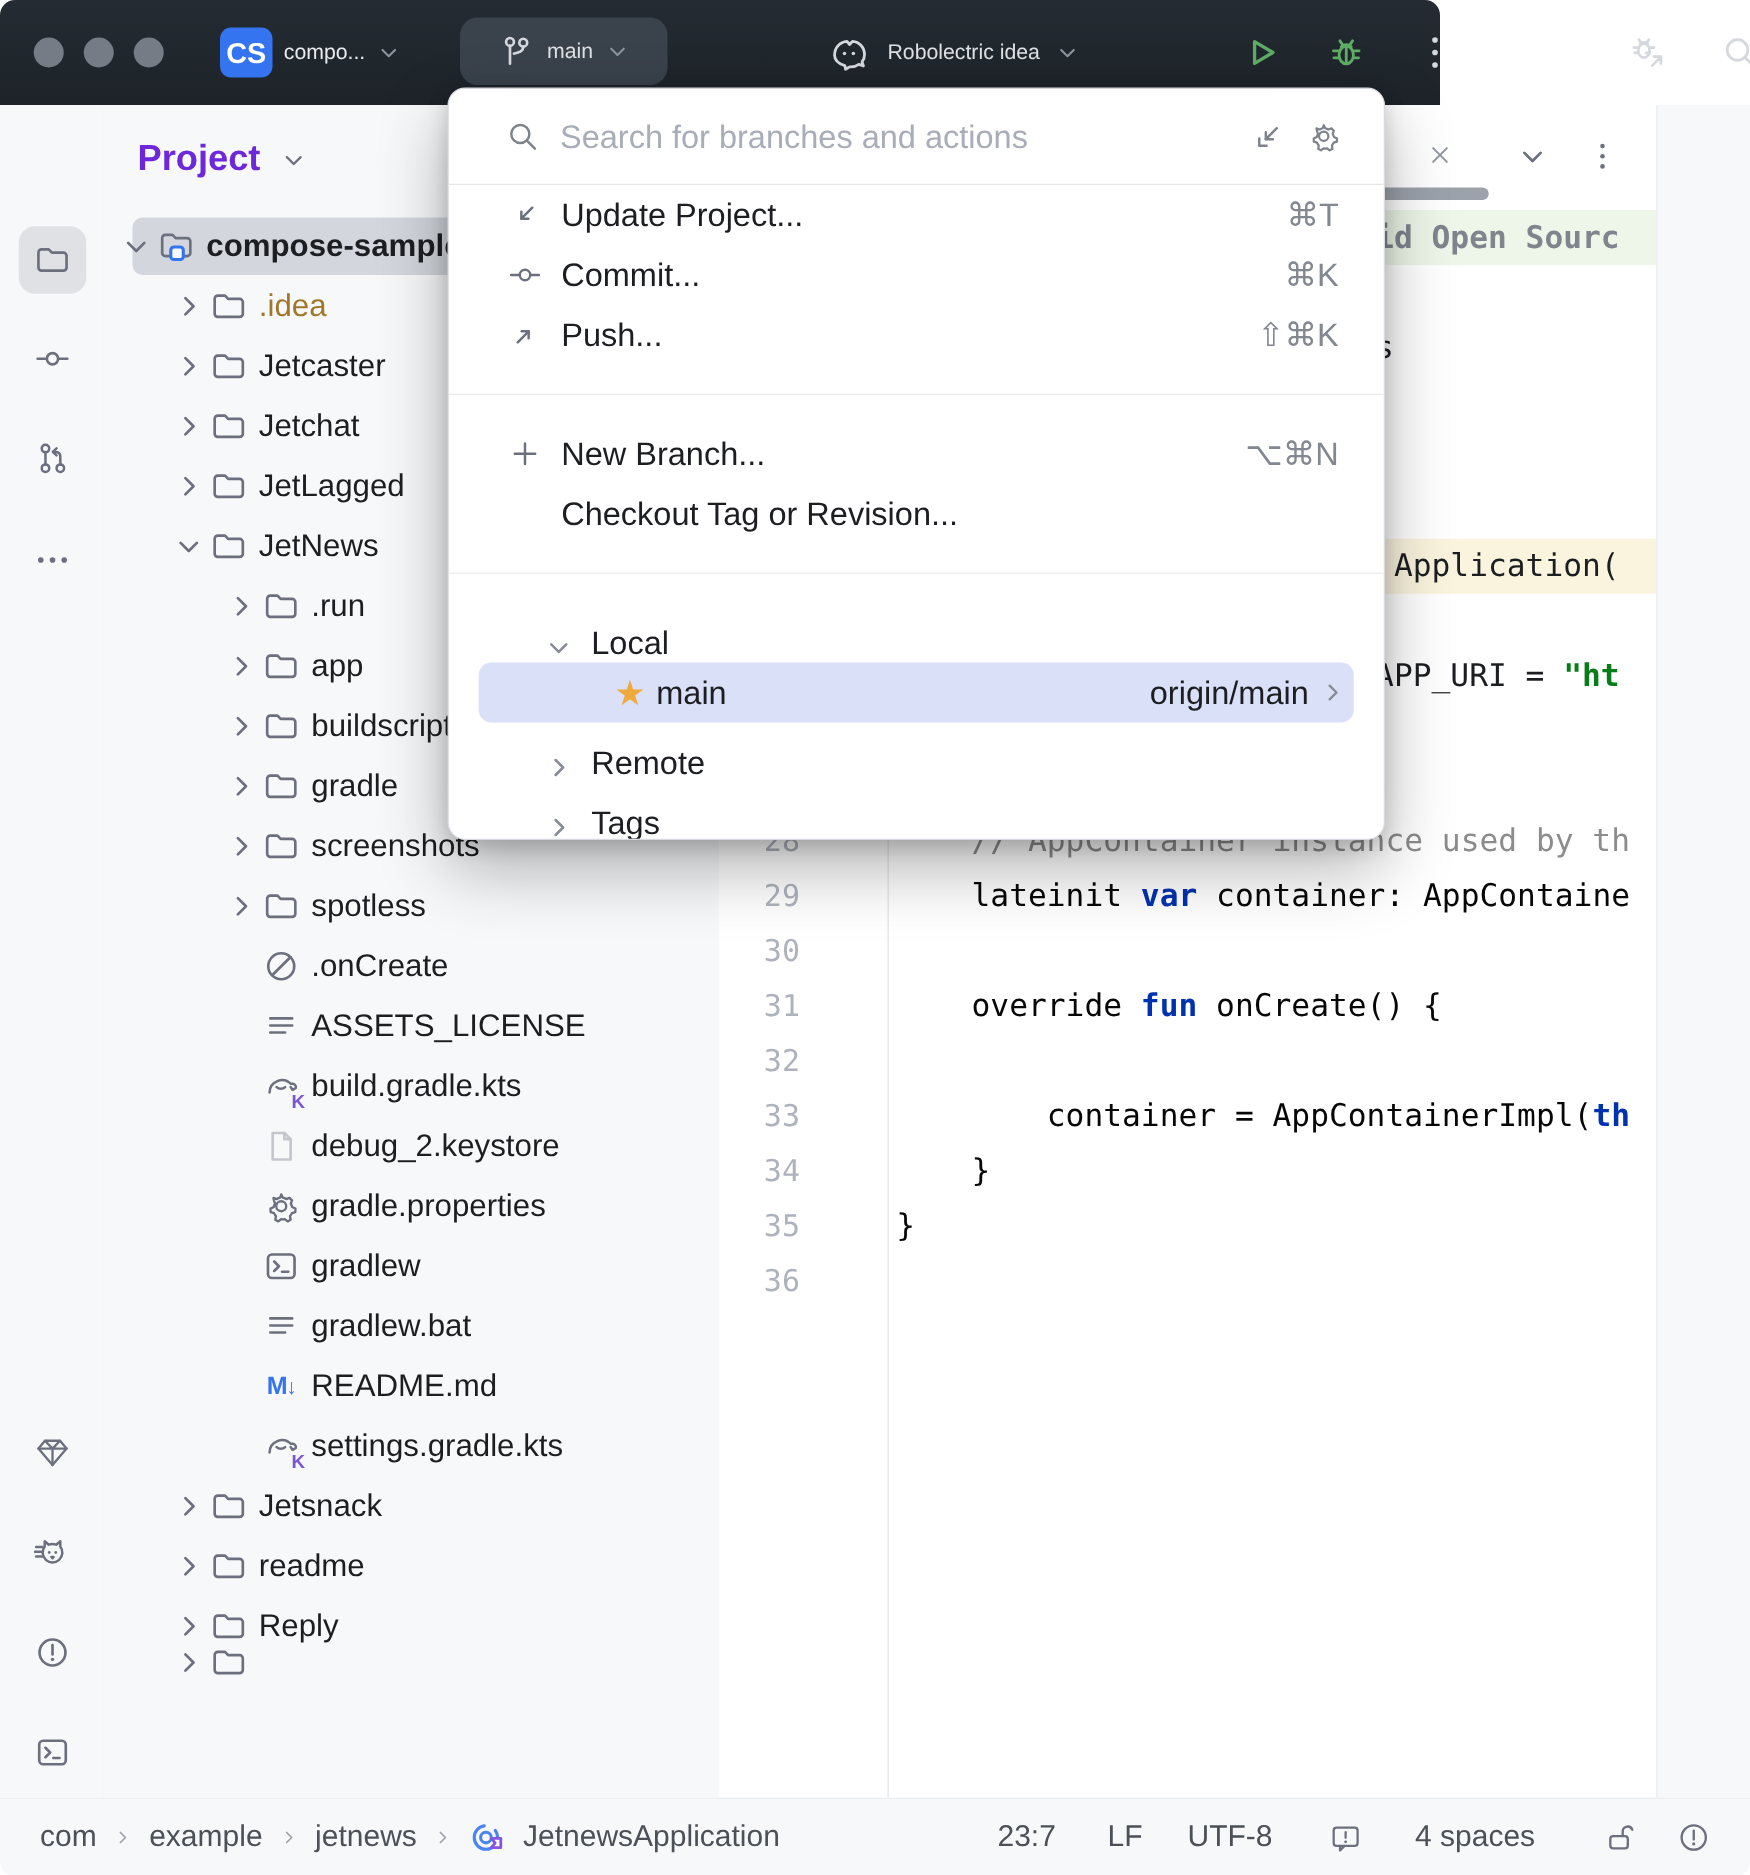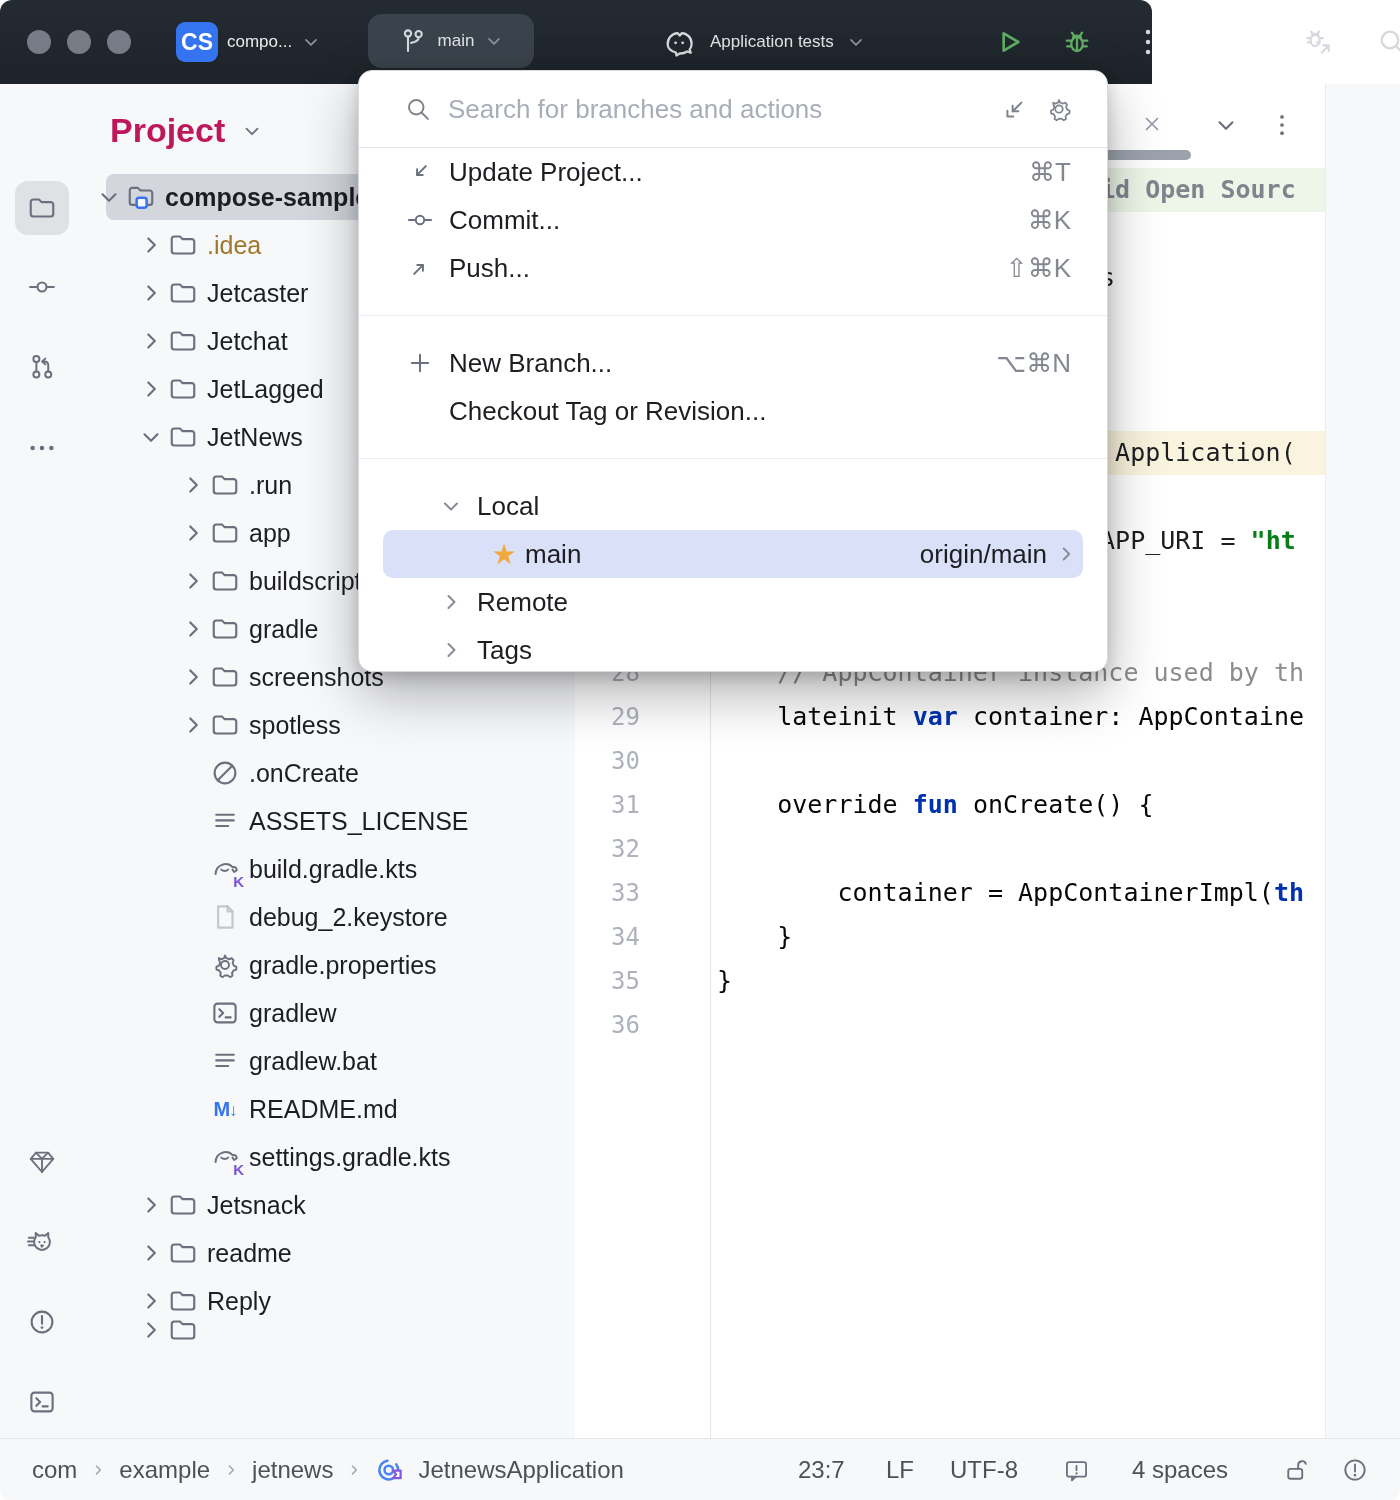--- a/index.html
+++ b/index.html
@@ -26,21 +26,21 @@
   .tb-green{color:#5fad65;}
   .tb-action{width:32px;height:32px;}
 
   
   #left-stripe{position:absolute;left:0;top:84px;width:82px;height:1354px;background:#f7f8fa;border-right:1px solid #ebecf0;}
   .tool{position:absolute;left:27px;width:30px;height:30px;color:#6c707e;}
   #folder-btn-bg{position:absolute;left:15px;top:97px;width:54px;height:54px;border-radius:13px;background:#dfe1e5;}
   #right-stripe{position:absolute;left:1325px;top:84px;width:75px;height:1354px;background:#f7f8fa;border-left:1px solid #ebecf0;}
 
   #project-panel{position:absolute;left:82px;top:84px;width:493px;height:1354px;background:#f7f8fa;overflow:hidden;}
-  #panel-header{position:absolute;left:28px;top:27px;display:flex;align-items:center;gap:16px;font-size:34px;font-weight:700;color:#be185d;}
+  #panel-header{position:absolute;left:28px;top:27px;display:flex;align-items:center;gap:16px;font-size:29px;font-weight:700;color:#6d28d9;}
   #tree{position:absolute;left:0;top:89px;width:493px;}
   .trow{position:relative;height:48px;display:flex;align-items:center;font-size:25px;color:#1d1e22;}
   .trow .sel{position:absolute;left:24px;right:8px;top:1px;bottom:1px;background:#d3d7dd;border-radius:8px;}
   .trow>*{position:relative;}
   .t-chev{width:26px;height:26px;color:#6c707e;flex:0 0 26px;}
   .t-ico{width:30px;height:30px;color:#6c707e;flex:0 0 30px;margin-left:4px;position:relative;}
   .t-label{margin-left:9px;white-space:nowrap;}
   .kbadge{position:absolute;right:-5px;bottom:-6px;font-size:15px;font-weight:700;color:#7c52d6;background:#f7f8fa;line-height:1;padding:1px;}
 
   
@@ -77,21 +77,21 @@
          border-radius:14px;box-shadow:0 22px 55px rgba(0,0,0,.30),0 5px 16px rgba(0,0,0,.16);z-index:50;
          box-sizing:border-box;overflow:hidden;}
   #p-search{height:76px;border-bottom:1px solid #e5e7eb;display:flex;align-items:center;padding:0 34px 0 45px;gap:16px;}
   #p-search .ph{flex:1;font-size:26px;color:#a8adb8;}
   .p-ic{width:28px;height:28px;color:#7e828b;}
   .p-row{height:48px;display:flex;align-items:center;padding:0 36px 0 47px;font-size:26px;color:#1d1e22;}
   .p-row .p-slot{width:28px;height:28px;margin-right:15px;color:#6c707e;flex:0 0 28px;}
   .p-row .lbl{flex:1;}
   .p-row .sc{color:#83878f;}
   .p-div{height:1px;background:#ebecf0;margin:23px 0;}
-  .p-grp{height:48px;display:flex;align-items:center;padding:0 36px 0 52px;font-size:26px;margin-left:28px;}
+  .p-grp{height:48px;display:flex;align-items:flex-end;padding:0 36px 0 76px;font-size:26px;}
   .p-grp .p-chev{width:24px;height:24px;color:#878b94;margin-right:14px;}
   #p-main{margin:0 24px;height:48px;border-radius:10px;background:#d9e0f8;display:flex;align-items:center;
           padding:0 6px 0 106px;font-size:26px;box-sizing:border-box;}
   #p-main .star{font-size:28px;color:#f0a93c;width:30px;text-align:center;}
   #p-main .bname{margin-left:6px;flex:1;}
   #p-main .track{color:#1d1e22;}
   #p-main .p-chev{width:22px;height:22px;color:#878b94;margin-left:8px;}
 </style>
 </head>
 <body>
@@ -129,21 +129,21 @@
   </div>
 
   <div id="run-config">
     <span class="ic tb-ic" style="width:38px;height:34px">
         <svg viewBox="0 0 24 24" fill="none" stroke="currentColor" stroke-width="1.6" stroke-linecap="round" stroke-linejoin="round">
           <path d="M4 13.5C4 9.2 7 6 11 5.7l1.5 1.8 1.6-1.8c3.9.3 6.8 3.4 6.8 7.5 0 1.6-.5 3-1.4 4.1l.8 2.3-2.6-.9c-1.4 1-3.2 1.5-5.2 1.4l-2.3 1.4-.4-2.1C6 18.2 4 16.1 4 13.5Z"></path>
           <circle cx="9.6" cy="12.6" r="1" fill="currentColor" stroke="none"></circle>
           <circle cx="14.6" cy="12.6" r="1" fill="currentColor" stroke="none"></circle>
         </svg>
       </span>
-    <span class="tb-label tb-dim">Application tests</span>
+    <span class="tb-label tb-dim">Robolectric idea</span>
     <span class="ic tb-chev">
         <svg viewBox="0 0 24 24" fill="none" stroke="currentColor" stroke-width="2" stroke-linecap="round" stroke-linejoin="round">
           <polyline points="6,9.5 12,15.5 18,9.5"></polyline>
         </svg>
       </span>
   </div>
 
   <span class="ic tb-action tb-green abs" style="left:993px;top:26px">
       <svg viewBox="0 0 24 24" fill="none" stroke="currentColor" stroke-width="2" stroke-linecap="round" stroke-linejoin="round">
         <path d="M8 5.5 19 12 8 18.5Z"></path>

